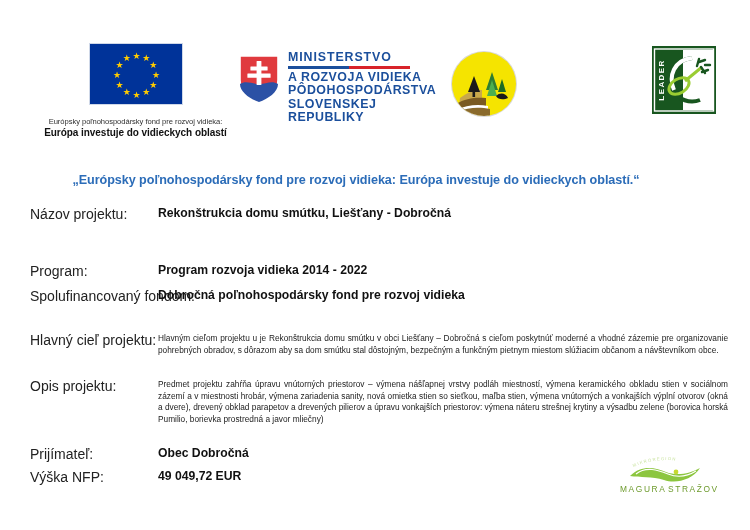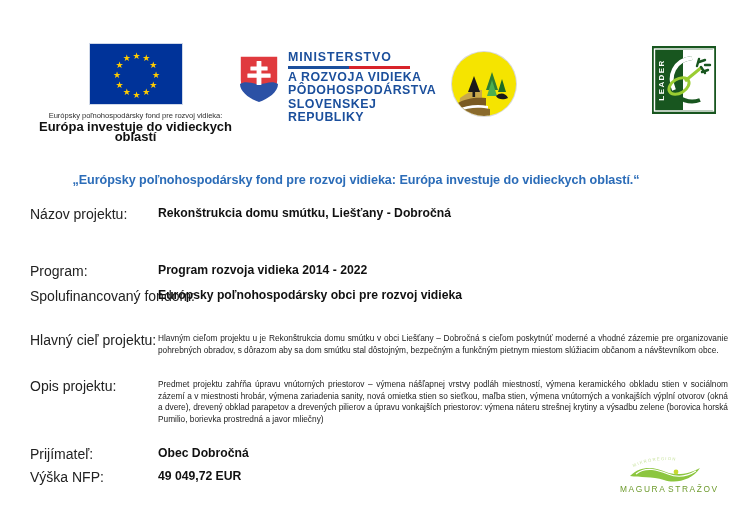--- a/index.html
+++ b/index.html
@@ -51,29 +51,29 @@
     font-size: 9px;
     line-height: 0;
   }
   .eu-star span {
     position: absolute;
     transform: translate(-50%, -50%);
     font-size: 9px;
     line-height: 9px;
   }
   .eu-caption {
-    margin-top: 6px;
+    margin-top: 12px;
     font-size: 7.6px;
     line-height: 10.5px;
     color: #2f2f2f;
     letter-spacing: -0.05px;
   }
   .eu-caption .bold {
     font-weight: bold;
-    font-size: 13px;
+    font-size: 10px;
     color: #111;
   }
 
   
   .min-block {
     position: absolute;
     left: 238px;
     top: 8px;
     width: 215px;
     height: 78px;
@@ -345,21 +345,21 @@
     <div class="value-strong">Rekonštrukcia domu smútku, Liešťany - Dobročná</div>
   </div>
 
   <div class="row r-program">
     <div class="label">Program:</div>
     <div class="value-strong">Program rozvoja vidieka 2014 - 2022</div>
   </div>
 
   <div class="row r-fond">
     <div class="label">Spolufinancovaný fondom:</div>
-    <div class="value-strong">Európsky poľnohospodársky obci pre rozvoj vidieka</div>
+    <div class="value-strong">Dobročná poľnohospodársky fond pre rozvoj vidieka</div>
   </div>
 
   <div class="row r-ciel">
     <div class="label">Hlavný cieľ projektu:</div>
     <div class="value-para">Hlavným cieľom projektu u je Rekonštrukcia domu smútku v obci Liešťany – Dobročná s cieľom poskytnúť moderné a vhodné zázemie pre organizovanie pohrebných obradov, s dôrazom aby sa dom smútku stal dôstojným, bezpečným a funkčným pietnym miestom slúžiacim občanom a návštevníkom obce.</div>
   </div>
 
   <div class="row r-opis">
     <div class="label">Opis projektu:</div>
     <div class="value-para">Predmet projektu zahŕňa úpravu vnútorných priestorov – výmena nášľapnej vrstvy podláh miestností, výmena keramického obkladu stien v sociálnom zázemí a v miestnosti hrobár, výmena zariadenia sanity, nová omietka stien so sieťkou, maľba stien, výmena vnútorných a vonkajších výplní otvorov (okná a dvere), drevený obklad parapetov a drevených pilierov a úpravu vonkajších priestorov: výmena náteru strešnej krytiny a výsadbu zelene (borovica horská Pumilio, borievka prostredná a javor mliečny)</div>

